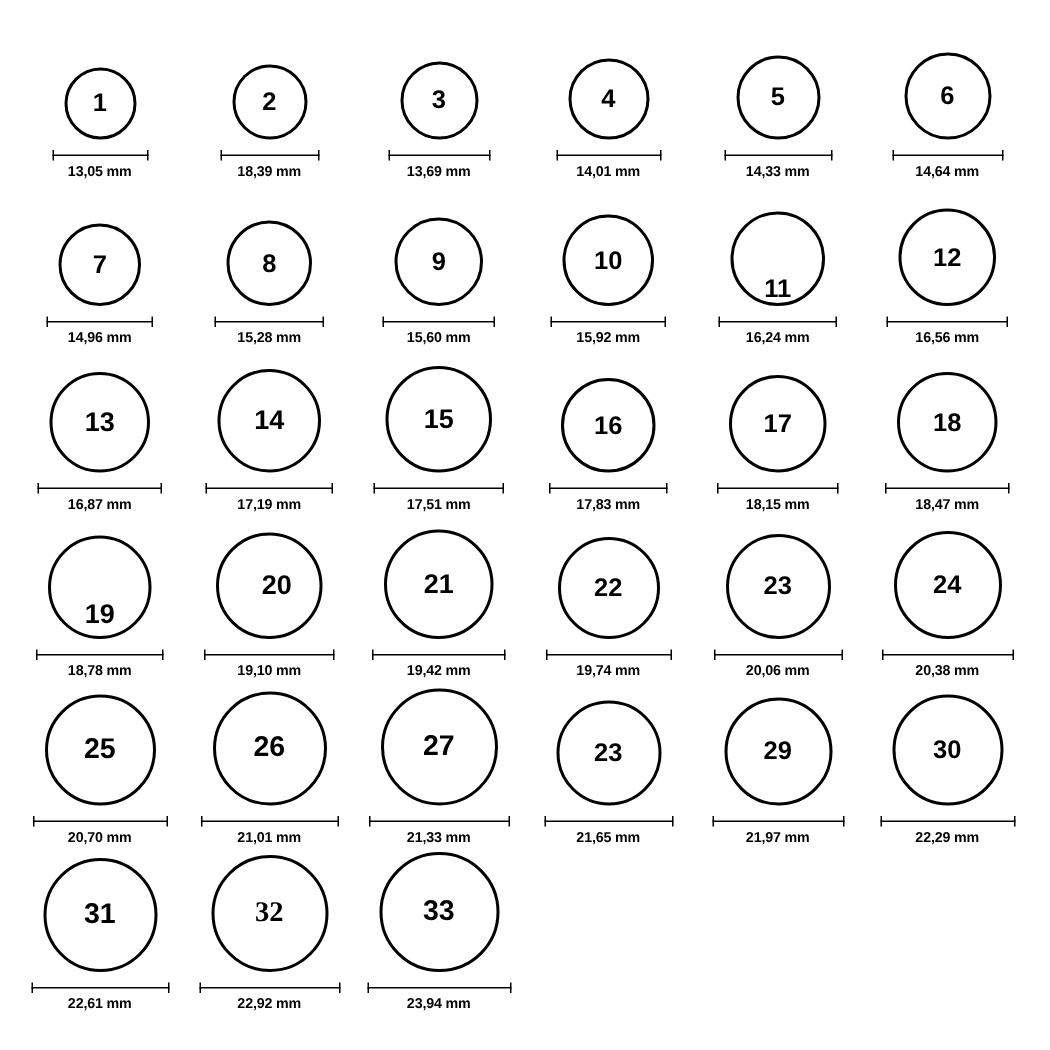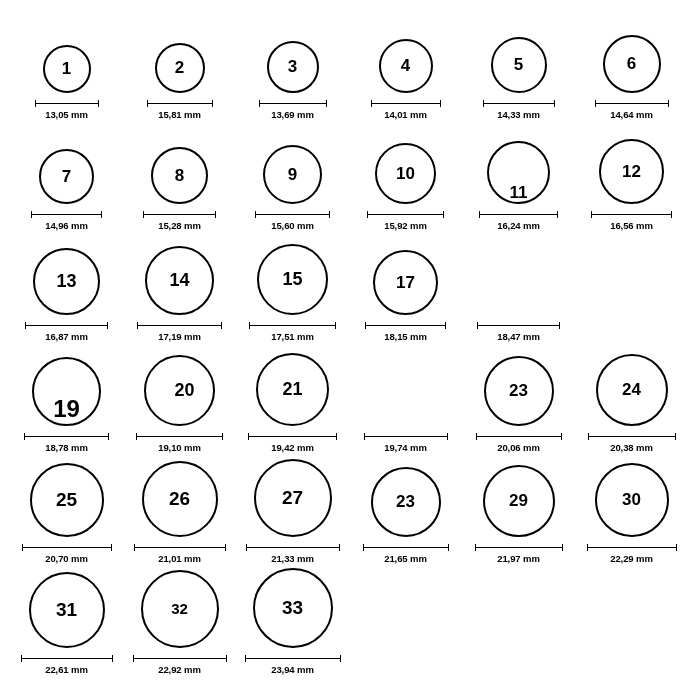--- a/index.html
+++ b/index.html
@@ -116,21 +116,21 @@
         <div class="cell">
           <div class="ring" style="width: 50px; height: 50px;">
             <span class="ring-number" style="font-size: 17px;">2</span>
           </div>
           <div class="measure">
             <div class="caliper" style="width: 66px;">
               <div class="bar"></div>
               <div class="tick left"></div>
               <div class="tick right"></div>
             </div>
-            <div class="mm-label">15,81 mm</div>
+            <div class="mm-label">18,39 mm</div>
           </div>
         </div>
         <div class="cell">
           <div class="ring" style="width: 52px; height: 52px;">
             <span class="ring-number" style="font-size: 17px;">3</span>
           </div>
           <div class="measure">
             <div class="caliper" style="width: 68px;">
               <div class="bar"></div>
               <div class="tick left"></div>
@@ -293,47 +293,63 @@
           <div class="measure">
             <div class="caliper" style="width: 87px;">
               <div class="bar"></div>
               <div class="tick left"></div>
               <div class="tick right"></div>
             </div>
             <div class="mm-label">17,51 mm</div>
           </div>
         </div>
         <div class="cell">
+          <div class="ring" style="width: 63px; height: 63px;">
+            <span class="ring-number" style="font-size: 17px;">16</span>
+          </div>
+          <div class="measure">
+            <div class="caliper" style="width: 79px;">
+              <div class="bar"></div>
+              <div class="tick left"></div>
+              <div class="tick right"></div>
+            </div>
+            <div class="mm-label">17,83 mm</div>
+          </div>
+        </div>
+        <div class="cell">
           <div class="ring" style="width: 65px; height: 65px; text-align: center;">
             <span class="ring-number" style="font-size: 17px;">17</span>
           </div>
           <div class="measure">
             <div class="caliper" style="width: 81px;">
               <div class="bar"></div>
               <div class="tick left"></div>
               <div class="tick right"></div>
             </div>
             <div class="mm-label">18,15 mm</div>
           </div>
         </div>
         <div class="cell">
+          <div class="ring" style="width: 67px; height: 67px;">
+            <span class="ring-number" style="font-size: 17px;">18</span>
+          </div>
           <div class="measure">
             <div class="caliper" style="width: 83px;">
               <div class="bar"></div>
               <div class="tick left"></div>
               <div class="tick right"></div>
             </div>
             <div class="mm-label">18,47 mm</div>
           </div>
         </div>
       </div>
       <div class="chart-row">
         <div class="cell">
           <div class="ring" style="width: 69px; height: 69px;">
-            <span class="ring-number" style="font-size: 24px; margin-top: 36px;">19</span>
+            <span class="ring-number" style="font-size: 18px; margin-top: 36px;">19</span>
           </div>
           <div class="measure">
             <div class="caliper" style="width: 85px;">
               <div class="bar"></div>
               <div class="tick left"></div>
               <div class="tick right"></div>
             </div>
             <div class="mm-label">18,78 mm</div>
           </div>
         </div>
@@ -357,20 +373,23 @@
           <div class="measure">
             <div class="caliper" style="width: 89px;">
               <div class="bar"></div>
               <div class="tick left"></div>
               <div class="tick right"></div>
             </div>
             <div class="mm-label">19,42 mm</div>
           </div>
         </div>
         <div class="cell">
+          <div class="ring" style="width: 68px; height: 68px;">
+            <span class="ring-number" style="font-size: 17px;">22</span>
+          </div>
           <div class="measure">
             <div class="caliper" style="width: 84px;">
               <div class="bar"></div>
               <div class="tick left"></div>
               <div class="tick right"></div>
             </div>
             <div class="mm-label">19,74 mm</div>
           </div>
         </div>
         <div class="cell">
@@ -489,21 +508,21 @@
             <div class="caliper" style="width: 92px;">
               <div class="bar"></div>
               <div class="tick left"></div>
               <div class="tick right"></div>
             </div>
             <div class="mm-label">22,61 mm</div>
           </div>
         </div>
         <div class="cell">
           <div class="ring" style="width: 78px; height: 78px;">
-            <span class="ring-number" style="font-size: 15px;">32</span>
+            <span class="ring-number" style="font-size: 19px; font-family: Liberation Serif, serif;">32</span>
           </div>
           <div class="measure">
             <div class="caliper" style="width: 94px;">
               <div class="bar"></div>
               <div class="tick left"></div>
               <div class="tick right"></div>
             </div>
             <div class="mm-label">22,92 mm</div>
           </div>
         </div>

